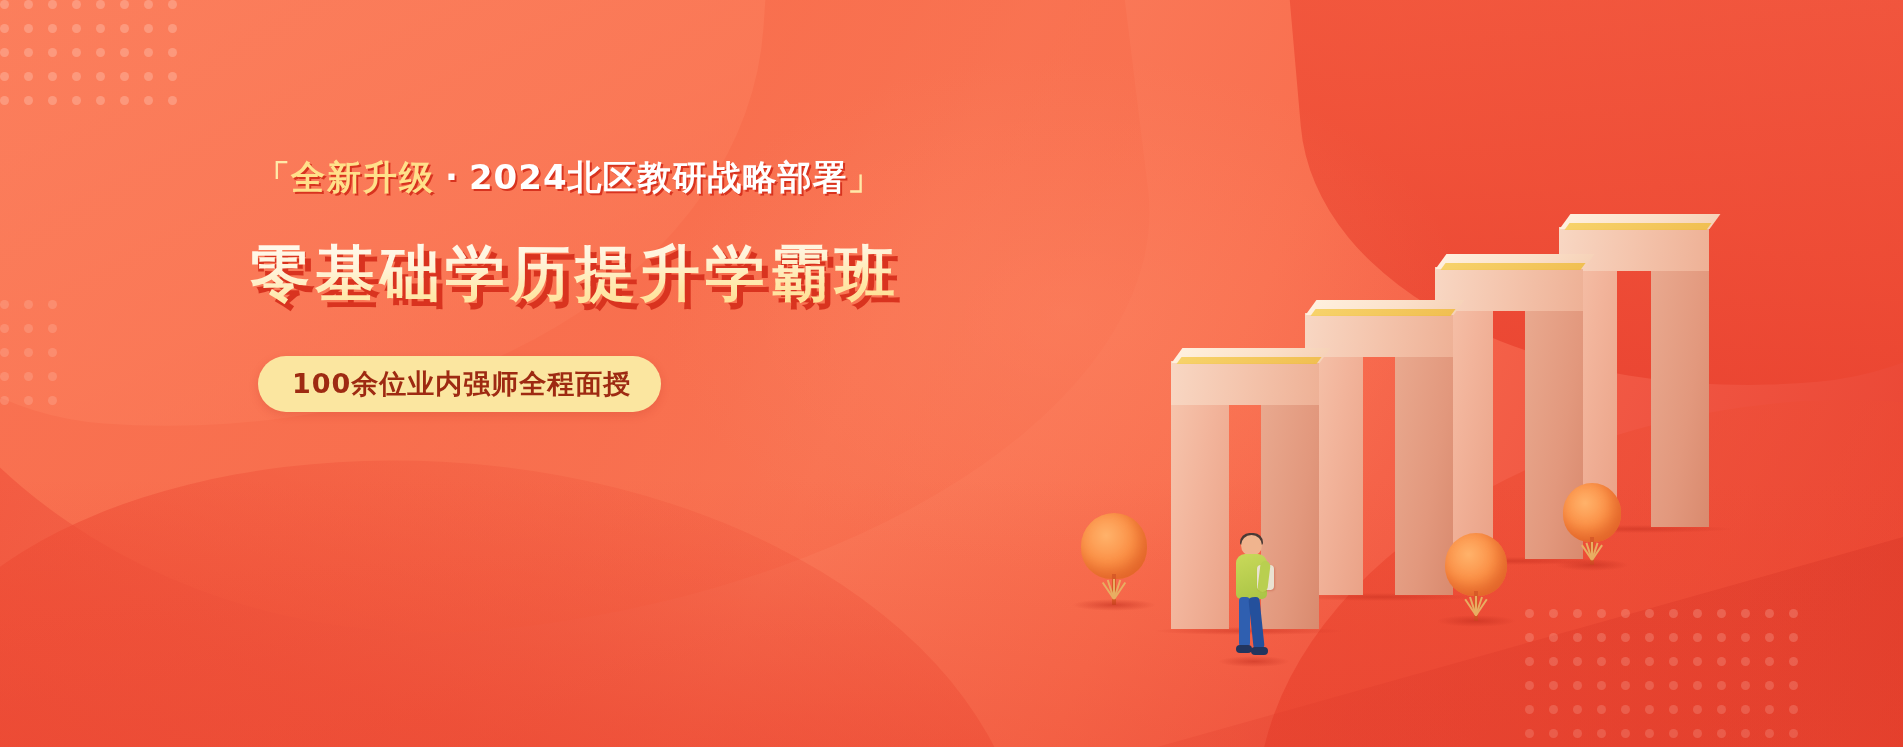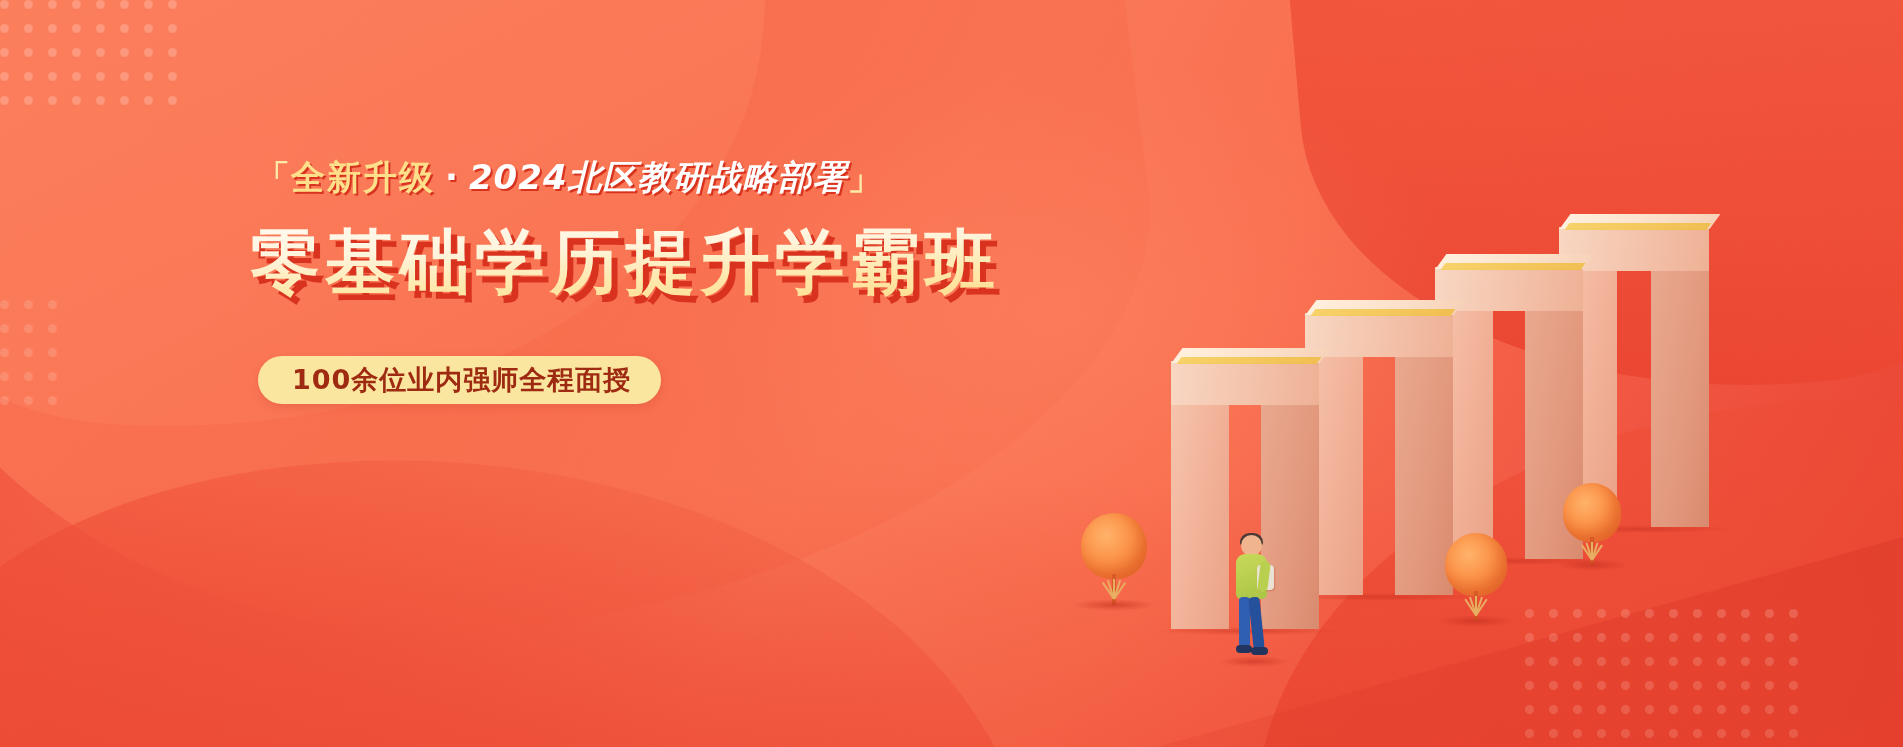--- a/index.html
+++ b/index.html
@@ -82,38 +82,37 @@
   .sub-gold{
     color:#ffe08a;
     text-shadow:2px 2px 0 #d8331f;
     letter-spacing:2px;
   }
   .sub-dot{color:#ffffff;padding:0 10px;text-shadow:2px 2px 0 #d8331f;}
   .sub-white{
     color:#ffffff;
     text-shadow:2px 2px 0 #d8331f;
     letter-spacing:1px;
-    font-style:italic;
   }
 
   .headline{
-    position:absolute;left:250px;top:224px;
+    position:absolute;left:250px;top:240px;
     white-space:nowrap;
-    font-size:70px;font-weight:800;
+    font-size:60px;font-weight:800;
     letter-spacing:5px;line-height:1.1;
     background:linear-gradient(178deg,#fffaf0 0%,#fff4dc 34%,#ffe9ae 66%,#ffdc8c 100%);
     -webkit-background-clip:text;background-clip:text;
     color:transparent;-webkit-text-fill-color:transparent;
     filter:drop-shadow(6px 7px 0 #d9331f);
   }
 
   
   .pill{
     position:absolute;left:258px;top:356px;
-    height:48px;display:flex;align-items:stretch;
+    height:56px;display:flex;align-items:stretch;
     background:#fbe6a0;
     border-radius:30px;
     box-shadow:0 3px 10px rgba(180,40,25,.18);
   }
   .pill-left{
     display:flex;align-items:center;
     padding:0 30px 0 34px;
     font-size:27px;font-weight:700;letter-spacing:1px;
     color:#9e2a12;
   }

